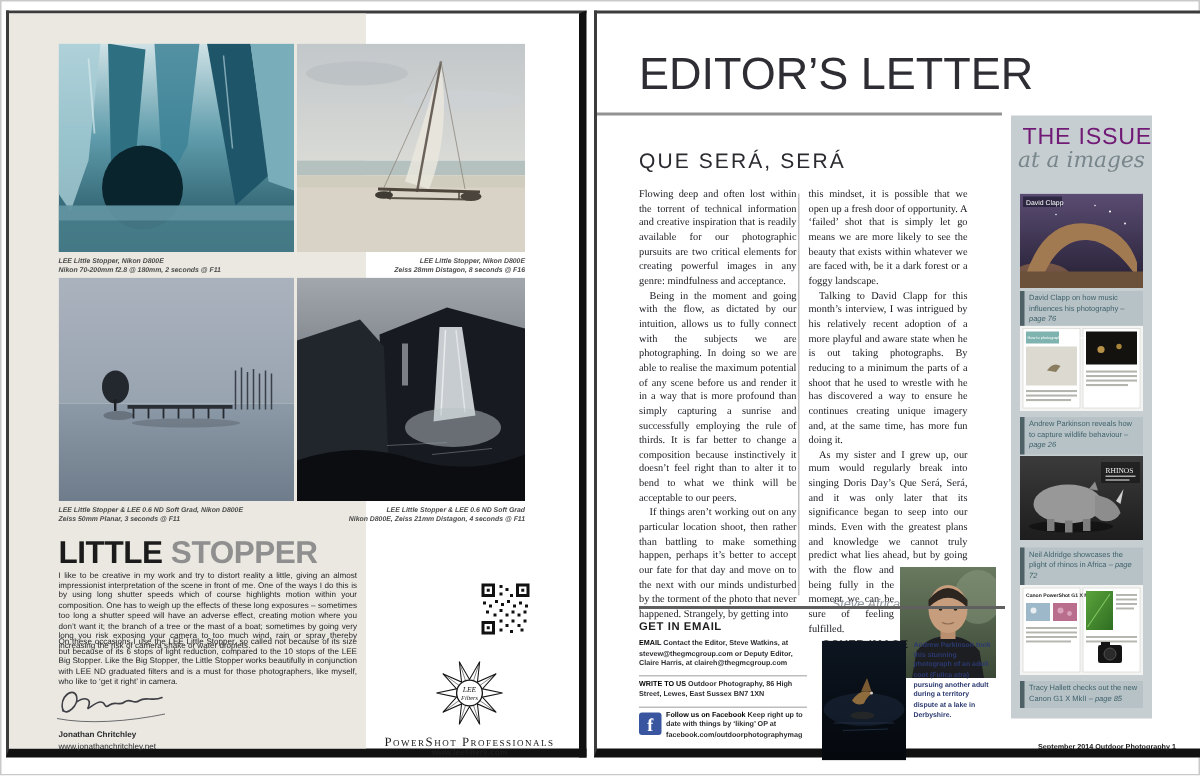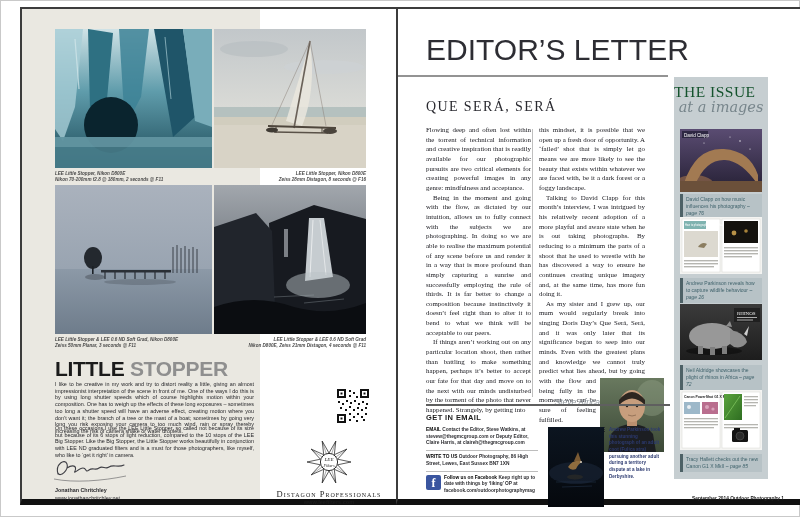--- a/index.html
+++ b/index.html
@@ -1,21 +1,21 @@
 <!DOCTYPE html>
 <html><head>
 <meta charset="utf-8">
 <style>
   html,body{margin:0;padding:0;}
   body{width:800px;height:517px;background:#ffffff;position:relative;overflow:hidden;
        font-family:"Liberation Sans",sans-serif;}
   .frame{position:absolute;inset:0;border:1px solid #c9c9c9;pointer-events:none;}
   .page{position:absolute;top:7px;height:498px;background:#fff;box-sizing:border-box;
         border:2px solid #3c3c3c;border-right:5px solid #111;border-bottom:6px solid #111;}
-  .page-left{left:20px;width:387px;}
+  .page-left{left:4px;width:387px;}
   .page-right{left:396px;width:435px;}
   .cream{position:absolute;left:0;top:0;bottom:0;width:238px;background:#eae8e1;}
   .ph{position:absolute;overflow:hidden;}
   .ph svg{display:block;width:100%;height:100%;}
   .pcap{position:absolute;font-size:4.6px;font-style:italic;font-weight:bold;
         color:#4a4a4a;line-height:1.35;}
   .headline{position:absolute;left:33px;top:348px;font-size:21px;font-weight:800;
             letter-spacing:-0.3px;color:#1b1b1b;}
   .headline .hl2{color:#8f8f8f;}
   .adbody{position:absolute;left:33px;width:199px;font-size:5.4px;line-height:1.24;
@@ -23,21 +23,21 @@
   .credit{position:absolute;left:33px;font-size:5.4px;color:#2a2a2e;}
   .credit.bold{font-weight:bold;}
   .rightcol-center{position:absolute;text-align:center;}
   .tagline{font-family:"Liberation Serif",serif;font-variant:small-caps;
            letter-spacing:1px;font-size:8.5px;color:#1d1d1d;}
   .site{font-size:5.6px;font-weight:bold;color:#1d1d1d;}
   
   .ed-header{position:absolute;left:28px;top:24px;font-size:30px;font-weight:400;
              color:#2d2d33;letter-spacing:0px;white-space:nowrap;}
   .ed-rule{position:absolute;left:0;top:66px;width:270px;height:2px;background:#939393;}
-  .ed-sub{position:absolute;left:28px;top:90px;font-family:Liberation Serif, serif;
+  .ed-sub{position:absolute;left:28px;top:90px;font-family:Liberation Sans, sans-serif;
           font-size:14px;letter-spacing:1.4px;color:#2a2a30;}
   .col{position:absolute;top:116px;font-family:"Liberation Serif",serif;font-size:6.9px;
        line-height:1.4;color:#17171d;text-align:justify;}
   .col p{margin:0;}
   .col p.ind{text-indent:7px;}
   .col-div{position:absolute;left:134px;top:120px;width:1px;height:268px;background:#bfbfbf;}
   .steve-photo{float:right;width:64px;height:74px;margin:2px -19px 2px 4px;overflow:hidden;}
   .steve-photo svg{display:block;width:100%;height:100%;}
   .ed-sign{position:absolute;left:118px;top:388px;width:84px;text-align:right;
            font-style:italic;font-size:8.5px;color:#8e959b;}
@@ -51,22 +51,22 @@
   .git .lbl{color:#000;}
   .fbrow{display:flex;gap:3px;align-items:flex-start;}
   .fbicon{width:15px;height:15px;background:#3a559f;border-radius:2px;color:#fff;
           font-family:"Liberation Serif",serif;font-weight:bold;font-size:12px;
           text-align:center;line-height:16px;flex:0 0 15px;}
   .cover-ph{position:absolute;left:150px;top:418px;width:56px;height:80px;overflow:hidden;}
   .cover-ph svg{display:block;width:100%;height:100%;}
   .cover-cap{position:absolute;left:211px;top:418px;width:52px;font-size:4.6px;
              font-weight:bold;color:#2c3a70;line-height:1.45;}
   .sidebar{position:absolute;left:276px;top:68px;width:94px;height:402px;background:#c6ced1;}
-  .sb-t1{position:absolute;left:0;top:6px;width:100%;text-align:left;font-size:15.5px;
-         color:#14532d;letter-spacing:0.5px;font-family:Liberation Serif, serif;}
+  .sb-t1{position:absolute;left:0;top:6px;width:100%;text-align:right;font-size:15.5px;
+         color:#701a75;letter-spacing:0.5px;}
   .sb-t2{position:absolute;left:0;top:22px;width:100%;text-align:center;font-size:14.5px;
          font-style:italic;font-family:"DejaVu Serif",serif;color:#78868c;}
   .sb-th{position:absolute;left:6px;width:82px;overflow:hidden;}
   .sb-th svg{display:block;width:100%;height:100%;}
   .sb-cap{position:absolute;left:6px;width:82px;box-sizing:border-box;background:#b7c2c6;
           border-left:3px solid #4d6166;color:#3f626b;font-size:5px;line-height:1.4;
           padding:2px 3px;}
   .sb-cap .pg{font-style:italic;}
   .footer{position:absolute;left:190px;top:487px;width:196px;text-align:right;
           font-size:4.8px;font-weight:bold;color:#222;}
@@ -278,21 +278,21 @@
   <svg class="leelogo" width="46" height="46" viewBox="0 0 46 46">
     <polygon points="45,23 31.6,25.8 40.8,35.9 28.3,30.3 29.8,43.9 23,32 16.2,43.9 17.7,30.3 5.2,35.9 14.4,25.8 1,23 14.4,20.2 5.2,10.1 17.7,15.7 16.2,2.1 23,14 29.8,2.1 28.3,15.7 40.8,10.1 31.6,20.2" fill="none" stroke="#161616" stroke-width="0.7"></polygon>
     <line x1="5.2" y1="10.1" x2="40.8" y2="35.9" stroke="#161616" stroke-width="0.35"></line>
     <line x1="40.8" y1="10.1" x2="5.2" y2="35.9" stroke="#161616" stroke-width="0.35"></line>
     <line x1="16.2" y1="2.1" x2="29.8" y2="43.9" stroke="#161616" stroke-width="0.35"></line>
     <line x1="29.8" y1="2.1" x2="16.2" y2="43.9" stroke="#161616" stroke-width="0.35"></line>
     <circle cx="23" cy="23" r="8.6" fill="#ffffff" stroke="#161616" stroke-width="0.9"></circle>
     <text x="23" y="22" text-anchor="middle" font-family="Liberation Serif,serif" font-style="italic" font-size="5" fill="#161616">LEE</text>
     <text x="23" y="27.5" text-anchor="middle" font-family="Liberation Serif,serif" font-style="italic" font-size="4.2" fill="#161616">Filters</text>
   </svg>
-  <div class="rightcol-center tagline" style="left:240px;top:480px;width:134px;">Distagon Professionals</div>
+  <div class="rightcol-center tagline" style="left:240px;top:480px;width:134px;">PowerShot Professionals</div>
   <div class="rightcol-center site" style="left:240px;top:490px;width:134px;">www.leefilters.com</div>
 </div>
 
 <div class="page page-right">
   <div class="ed-header">EDITOR’S LETTER</div>
   <div class="ed-rule"></div>
   <div class="ed-sub">QUE SERÁ, SERÁ</div>
 
   <div class="col" style="left:28px;width:105px;">
     <p>Flowing deep and often lost within the torrent of technical information and creative inspiration that is readily available for our photographic pursuits are two critical elements for creating powerful images in any genre: mindfulness and acceptance.</p>

